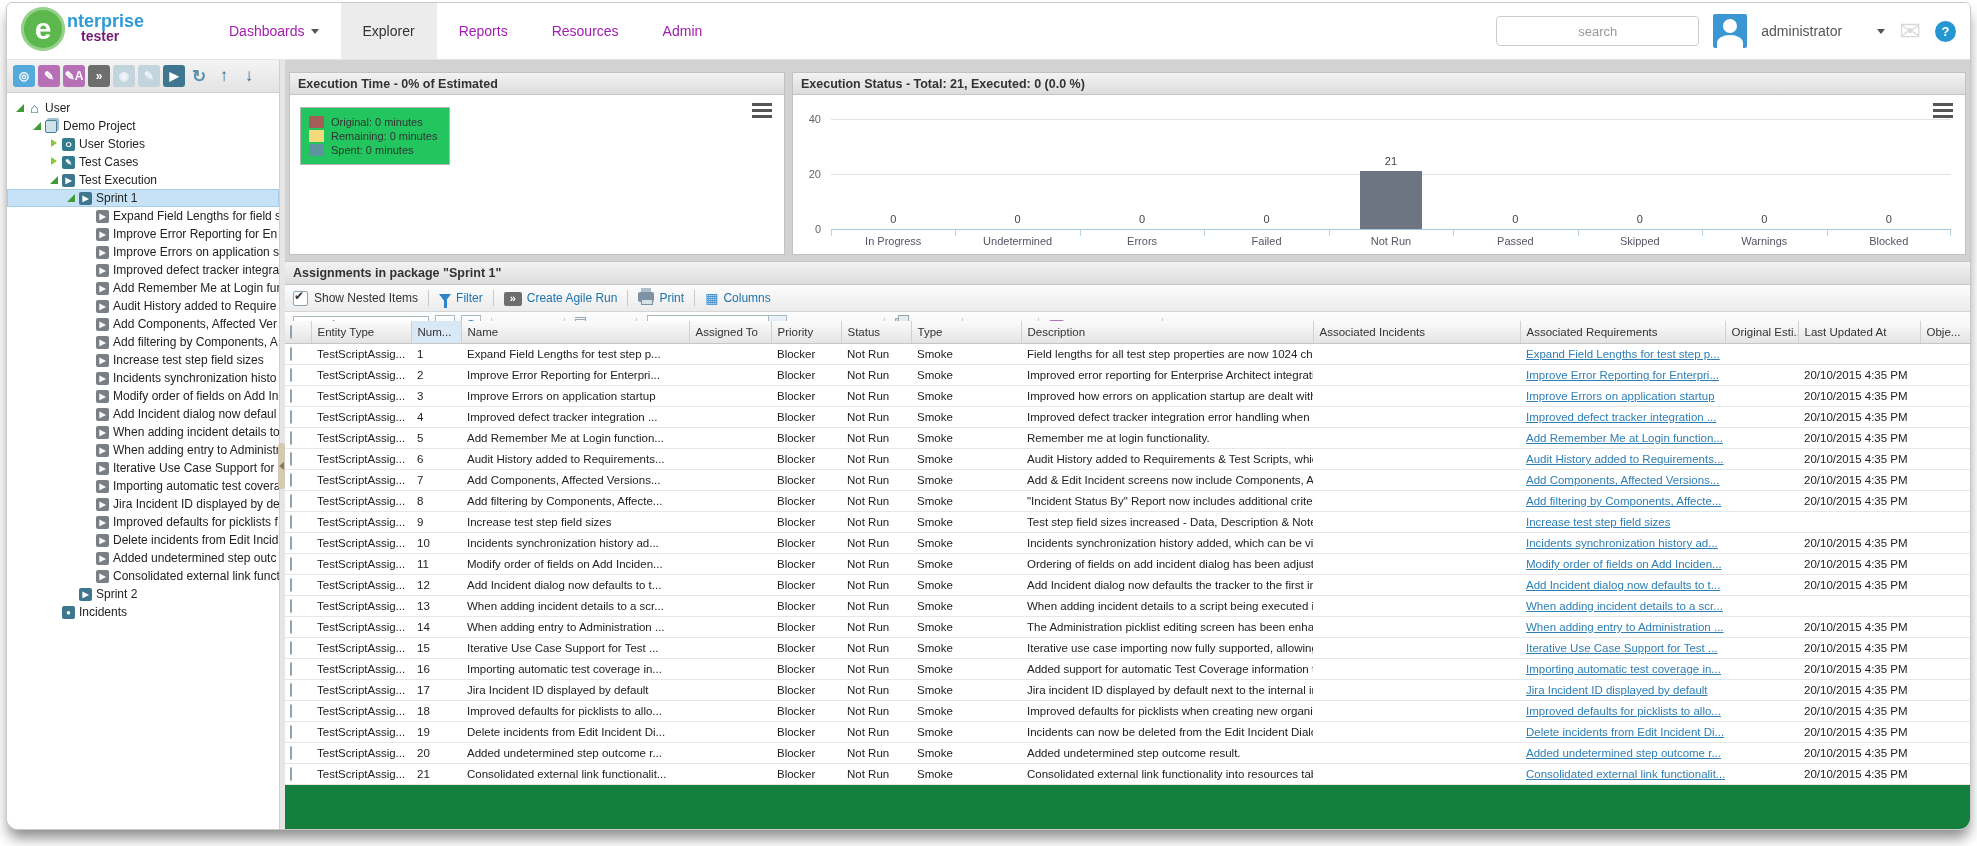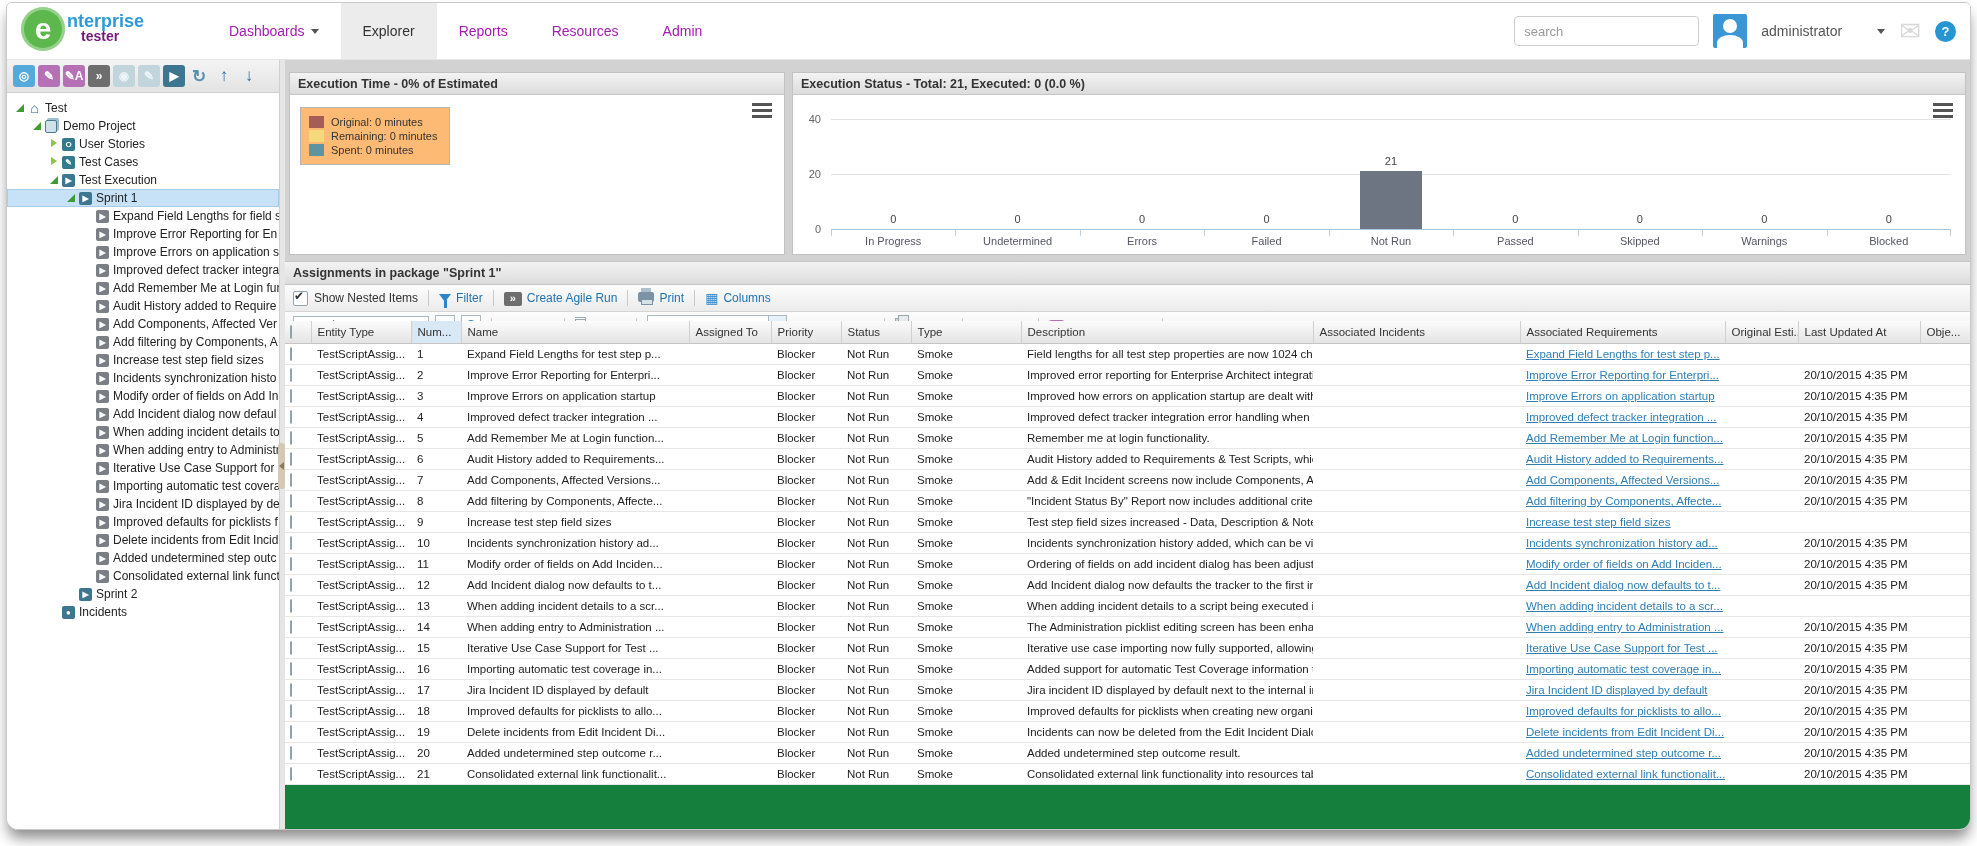--- a/index.html
+++ b/index.html
@@ -14,21 +14,21 @@
                display:flex;align-items:center;justify-content:center;box-shadow:inset 0 0 0 3px rgba(255,255,255,.35);}
   .logo-text{margin-left:2px;line-height:15px;}
   .logo-text .l1{color:#2e9bd6;font-size:18px;font-weight:bold;display:block;}
   .logo-text .l2{color:#701a75;font-size:14px;font-weight:bold;display:block;padding-left:14px;}
   .nav{position:absolute;left:200px;top:0;height:56px;display:flex;align-items:stretch;}
   .nav-item{display:flex;align-items:center;padding:0 22px;font-size:14px;color:#a21caf;cursor:pointer;}
   .nav-item.active{background:#ececec;color:#333;}
   .caret{display:inline-block;width:0;height:0;border-left:4px solid transparent;border-right:4px solid transparent;
          border-top:5px solid #555;margin-left:6px;}
   .hdr-right{position:absolute;right:14px;top:0;height:56px;display:flex;align-items:center;gap:14px;}
-  .search-box{width:165px;height:28px;border:1px solid #ccc;border-radius:4px;padding:0 9px;font-size:13px;color:#b91c1c;outline:none;}
+  .search-box{width:165px;height:28px;border:1px solid #ccc;border-radius:4px;padding:0 18px;font-size:13px;color:#b91c1c;outline:none;text-align:center;}
   .search-box::placeholder{color:#999;}
   .avatar{width:34px;height:34px;background:#3b97d3;position:relative;overflow:hidden;border-radius:2px;cursor:pointer;}
   .avatar::before{content:"";position:absolute;left:10px;top:5px;width:14px;height:14px;border-radius:50%;background:#fff;}
   .avatar::after{content:"";position:absolute;left:4px;top:21px;width:26px;height:16px;border-radius:50% 50% 0 0;background:#fff;}
   .user-name{font-size:14px;color:#555;display:flex;align-items:center;cursor:pointer;gap:29px;}
   .mail-icon{font-size:26px;color:#d9d9d9;cursor:pointer;line-height:1;}
   .help-icon{width:21px;height:21px;border-radius:50%;background:#2596d1;color:#fff;font-size:13px;font-weight:bold;
              display:flex;align-items:center;justify-content:center;cursor:pointer;}
   
   .sidebar{position:absolute;left:0;top:57px;bottom:0;width:272px;background:#fff;overflow:hidden;}
@@ -61,21 +61,21 @@
   .main{position:absolute;left:278px;top:57px;right:0;bottom:0;background:#d2d2d2;overflow:hidden;}
   .charts-row{display:flex;gap:7px;padding:12px 4px 6px 4px;height:183px;}
   .panel{background:#fff;border:1px solid #c2c2c2;position:relative;display:flex;flex-direction:column;}
   .panel.time{width:494px;flex:0 0 494px;}
   .panel.status{flex:1;}
   .panel-hd{height:21px;background:linear-gradient(#f3f3f3,#dcdcdc);border-bottom:1px solid #c5c5c5;
             font-size:12.5px;font-weight:bold;color:#333;display:flex;align-items:center;padding:0 8px;}
   .panel-body{position:relative;flex:1;background:#fff;}
   .burger{position:absolute;right:12px;top:8px;width:20px;cursor:pointer;}
   .burger div{height:3px;background:#555;margin-bottom:3px;}
-  .legend-box{position:absolute;left:10px;top:12px;border:1px solid #b5b5b5;padding:6px 12px 6px 8px;background:#fdba74;}
+  .legend-box{position:absolute;left:10px;top:12px;border:1px solid #b5b5b5;padding:6px 12px 6px 8px;background:#22c55e;}
   .legend-row{display:flex;align-items:center;gap:7px;font-size:11px;color:#333;margin:2px 0;}
   .legend-swatch{width:15px;height:12px;flex:0 0 15px;}
   
   .chart{position:absolute;left:6px;right:14px;top:6px;bottom:4px;}
   .ylabels{position:absolute;left:0;top:0;bottom:26px;width:26px;font-size:11px;color:#666;}
   .ylabels span{position:absolute;right:4px;transform:translateY(-50%);}
   .plot{position:absolute;left:32px;right:0;top:18px;bottom:26px;border-bottom:1px solid #a9c7dd;display:flex;}
   .gridline{position:absolute;left:0;right:0;height:1px;background:#e2e2e2;}
   .slot{flex:1;position:relative;}
   .slot::before{content:"";position:absolute;left:0;bottom:-7px;height:6px;border-left:1px solid #b9d2e4;}
@@ -193,21 +193,21 @@
           <div class="tool-ic" style="background: rgb(194, 212, 220); color: rgb(238, 244, 247);">✎</div>
           <div class="tool-ic" style="background: rgb(61, 118, 142); color: rgb(255, 255, 255);">▶</div>
           <div class="tool-ic flat" style="color: rgb(91, 144, 173);">↻</div>
           <div class="tool-ic flat" style="color: rgb(44, 111, 158);">↑</div>
           <div class="tool-ic flat" style="color: rgb(44, 111, 158);">↓</div>
         </div>
     <div class="tree" id="tree">
           <div class="tree-row" style="padding-left: 8px;">
             <span class="exp open"></span>
             <span class="tree-ic home">⌂</span>
-            <span class="tree-label">Test</span>
+            <span class="tree-label">User</span>
           </div>
           <div class="tree-row" style="padding-left: 25px;">
             <span class="exp open"></span>
             <span class="tree-ic project"></span>
             <span class="tree-label">Demo Project</span>
           </div>
           <div class="tree-row" style="padding-left: 42px;">
             <span class="exp closed"></span>
             <span class="tree-ic " style="background: rgb(51, 122, 141);">O</span>
             <span class="tree-label">User Stories</span>

